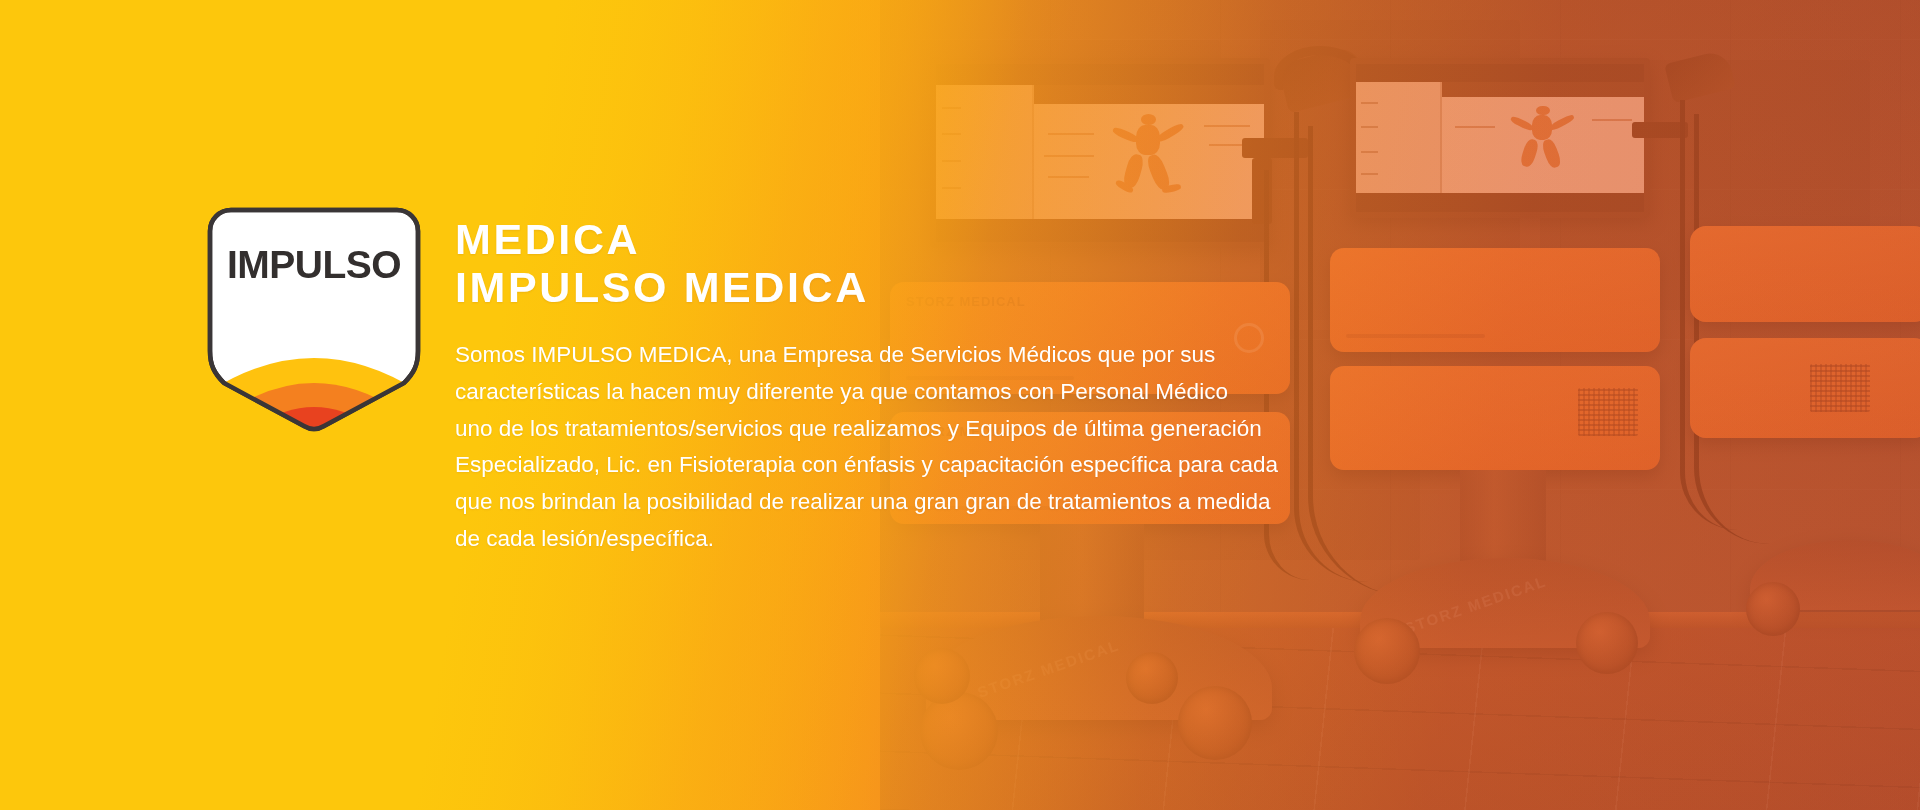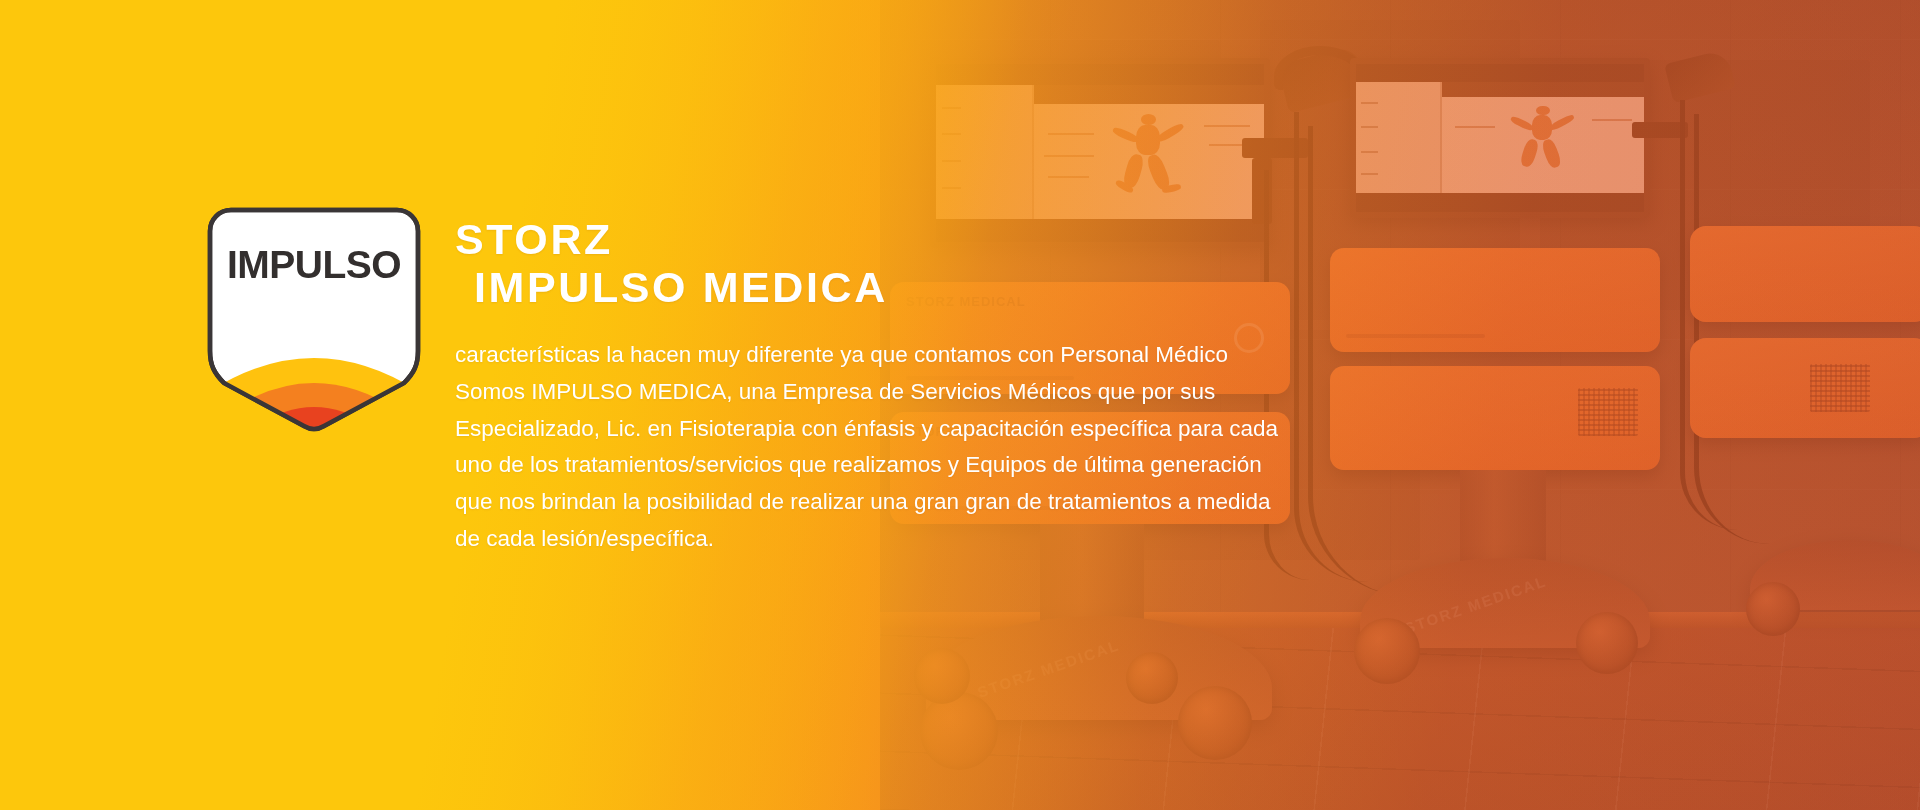--- a/index.html
+++ b/index.html
@@ -229,21 +229,21 @@
   
   .txt { flex:1 1 auto; max-width:950px; padding-top:10px; }
   h1 {
     color:#ffffff;
     font-size:43px; line-height:1.12;
     font-weight:bold;
     letter-spacing:2.6px;
     margin-bottom:26px;
     text-shadow:0 1px 2px rgba(150,70,20,.14);
   }
-  h1 .l2 { display:block;margin-left:19px; }
+  h1 .l2 { display:block; }
   .para {
     color:#ffffff;
     font-size:22.5px;
     line-height:1.63;
     max-width:940px;
     text-shadow:0 1px 2px rgba(150,70,20,.12);
   }
   .para span { display:block; white-space:nowrap; }
 </style>
 </head>
@@ -412,27 +412,27 @@
           <path d="M5 26 A21 21 0 0 1 26 5 H192 A21 21 0 0 1 213 26 V146
                    C213 160 209 168 199 178 L119 221 Q109 227 99 221 L19 178
                    C9 168 5 160 5 146 Z" fill="none" stroke="#3A3637" stroke-width="4.5"></path>
         </svg>
         <div class="logo-word">IMPULSO</div>
       </div>
     </div>
 
     <div class="txt">
       <h1>
-        <span>STORZ</span>
+        <span>MEDICA</span>
         <span class="l2">IMPULSO MEDICA</span>
       </h1>
       <div class="para">
+        <span>Somos IMPULSO MEDICA, una Empresa de Servicios Médicos que por sus</span>
         <span>características la hacen muy diferente ya que contamos con Personal Médico</span>
-        <span>Somos IMPULSO MEDICA, una Empresa de Servicios Médicos que por sus</span>
+        <span>uno de los tratamientos/servicios que realizamos y Equipos de última generación</span>
         <span>Especializado, Lic. en Fisioterapia con énfasis y capacitación específica para cada</span>
-        <span>uno de los tratamientos/servicios que realizamos y Equipos de última generación</span>
         <span>que nos brindan la posibilidad de realizar una gran gran de tratamientos a medida</span>
         <span>de cada lesión/específica.</span>
       </div>
     </div>
 
   </div>
 </div>
 
 </body></html>

